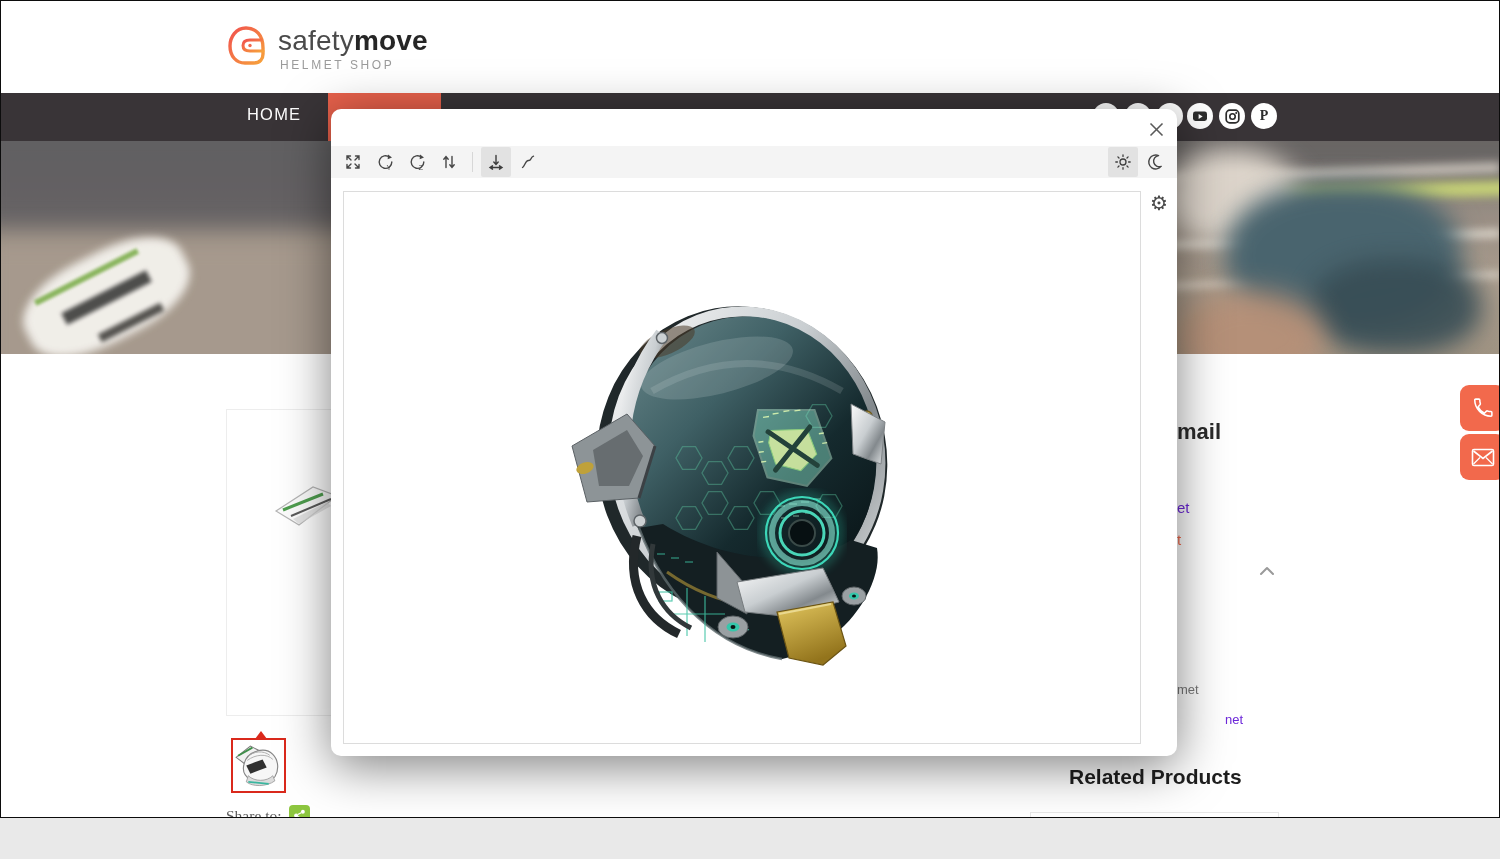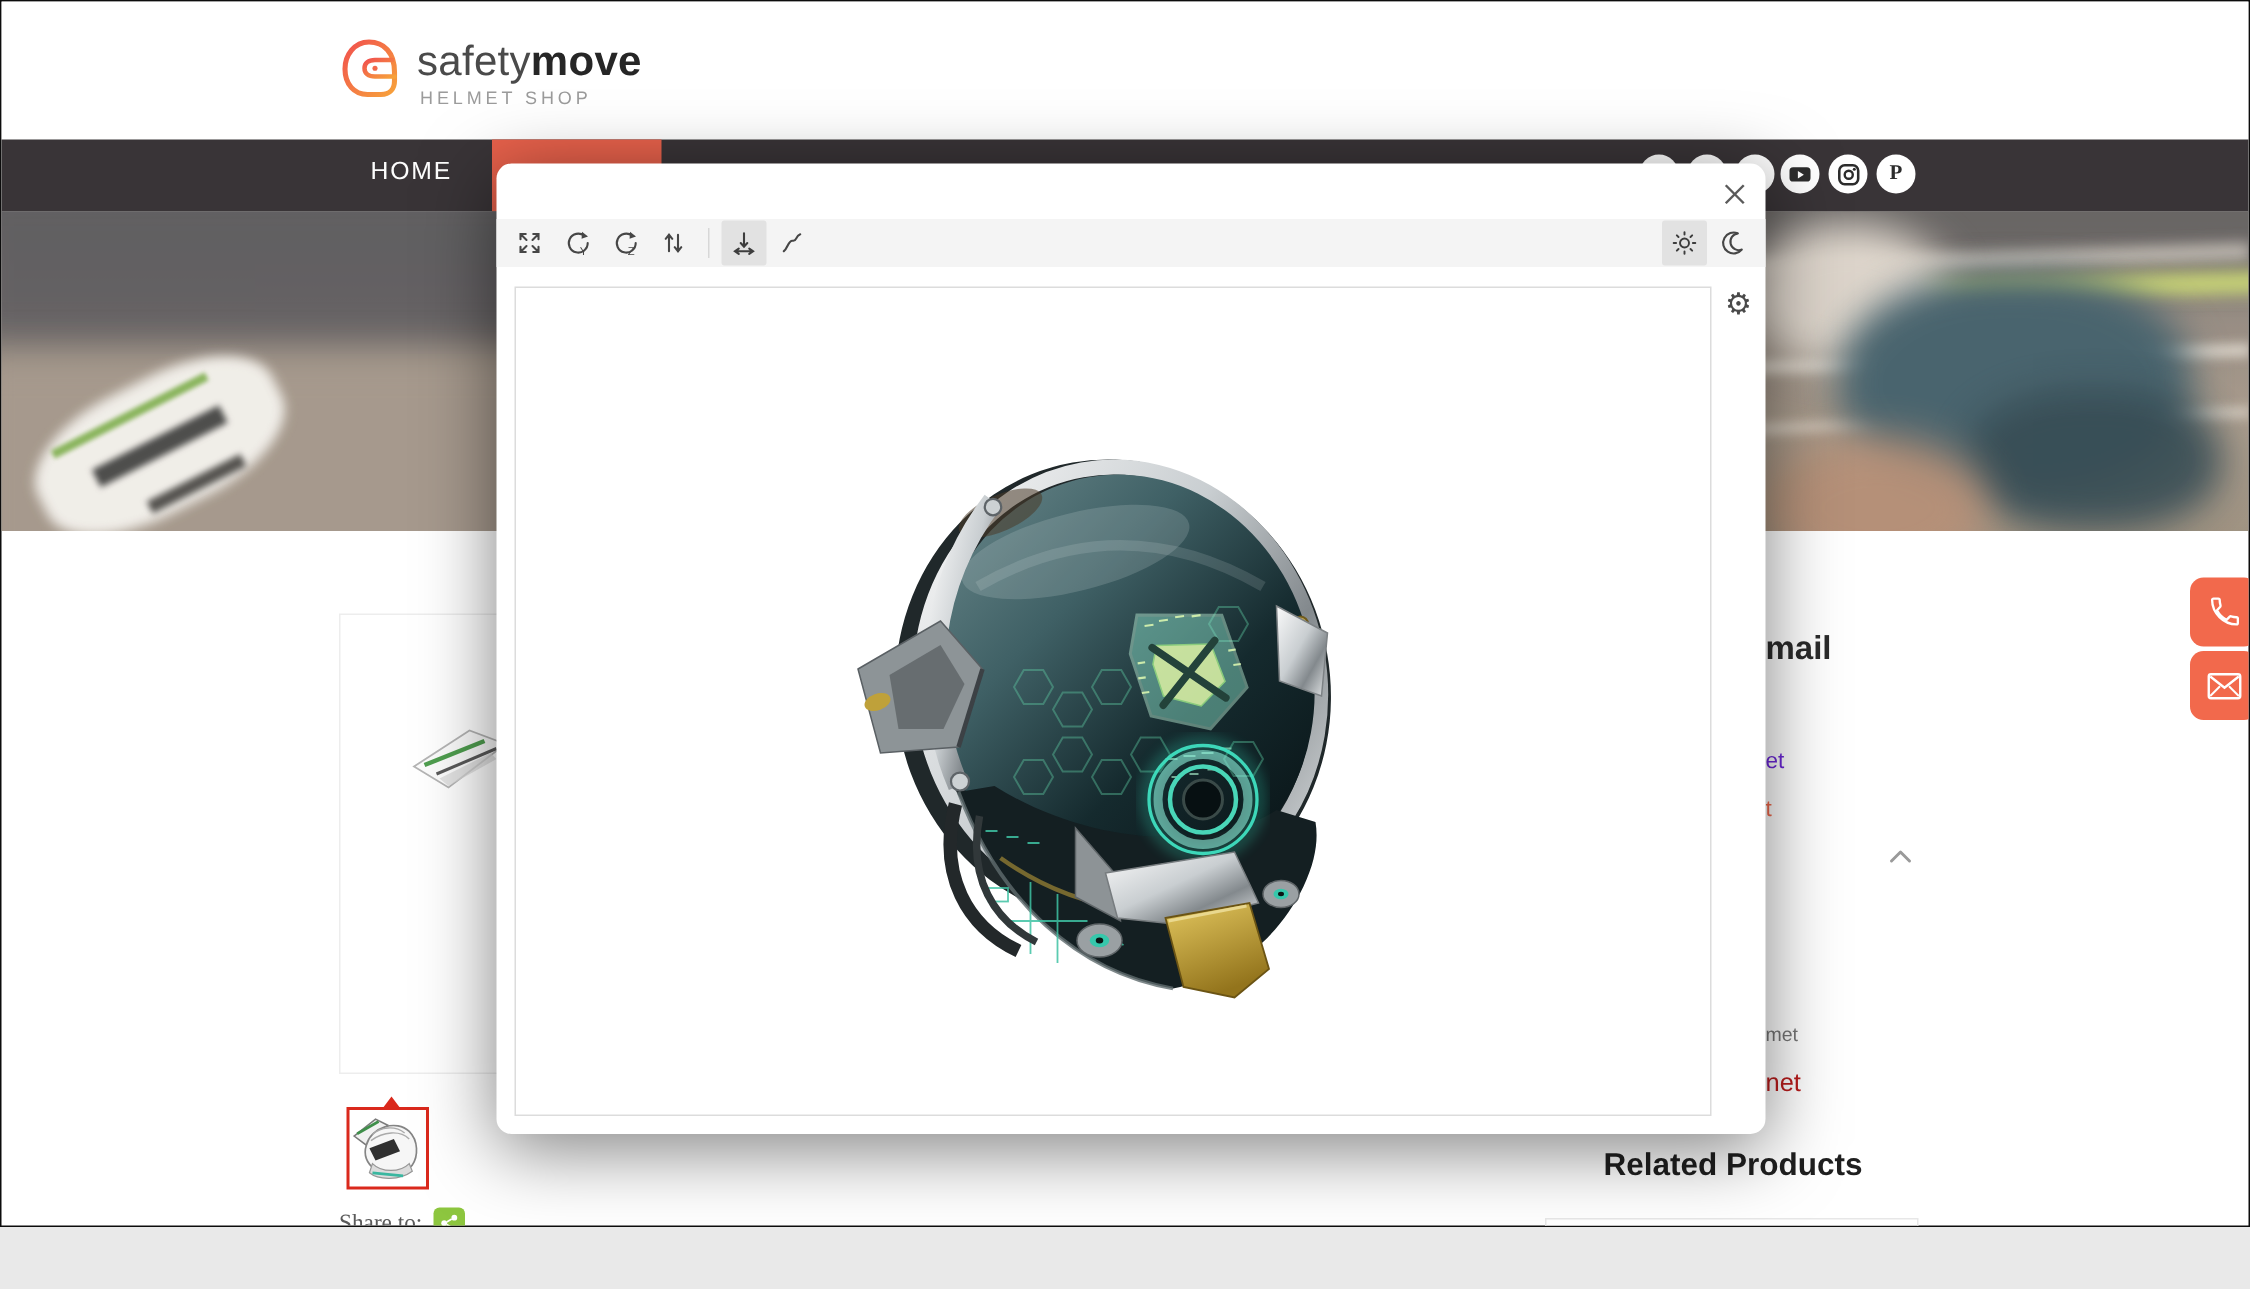--- a/index.html
+++ b/index.html
@@ -61,21 +61,21 @@
   .share-row{left:225px;top:804px;display:flex;align-items:center;gap:7px;}
   .share-label{font-size:15.5px;color:#5a5a5a;font-family:Liberation Serif, serif;}
   .share-btn{width:21px;height:21px;background:#8dc63f;border-radius:4px;display:flex;
              align-items:center;justify-content:center;cursor:pointer;}
   .content-divider{left:225px;top:839px;width:786px;height:1px;background:#e2e2e2;}
   .frag{color:#6d28d9;}
   .frag-heading{left:1176px;top:418px;font-size:22px;font-weight:700;color:#2b2b2b;}
   .frag-1{left:1176px;top:498px;font-size:15px;}
   .frag-2{left:1176px;top:530px;font-size:15px;color:#f2694c;}
   .frag-3{left:1176px;top:681px;font-size:13px;color:#777;}
-  .frag-4{left:1176px;top:711px;font-size:17px;color:#b91c1c;}
+  .frag-4{left:1176px;top:711px;font-size:13px;color:#6d28d9;padding-left:48px;}
   .chev-up{left:1258px;top:565px;cursor:pointer;}
   .related-heading{left:1029px;top:764px;font-size:21px;font-weight:700;color:#1f1f1f;margin-left:39px;}
   .related-box{left:1029px;top:811px;width:249px;height:48px;background:#fff;border:1px solid #e7e7e7;box-sizing:border-box;cursor:pointer;}
   .bottom-strip{left:0;top:853px;width:1498px;height:6px;background:#969696;border-top:1px solid #bdbdbd;box-sizing:border-box;}
 
   
   .float-btn{left:1459px;width:45px;height:46px;background:#f2694c;border-radius:9px;
              display:flex;align-items:center;justify-content:center;cursor:pointer;z-index:6;}
   .float-phone{top:384px;}
   .float-mail{top:433px;}

